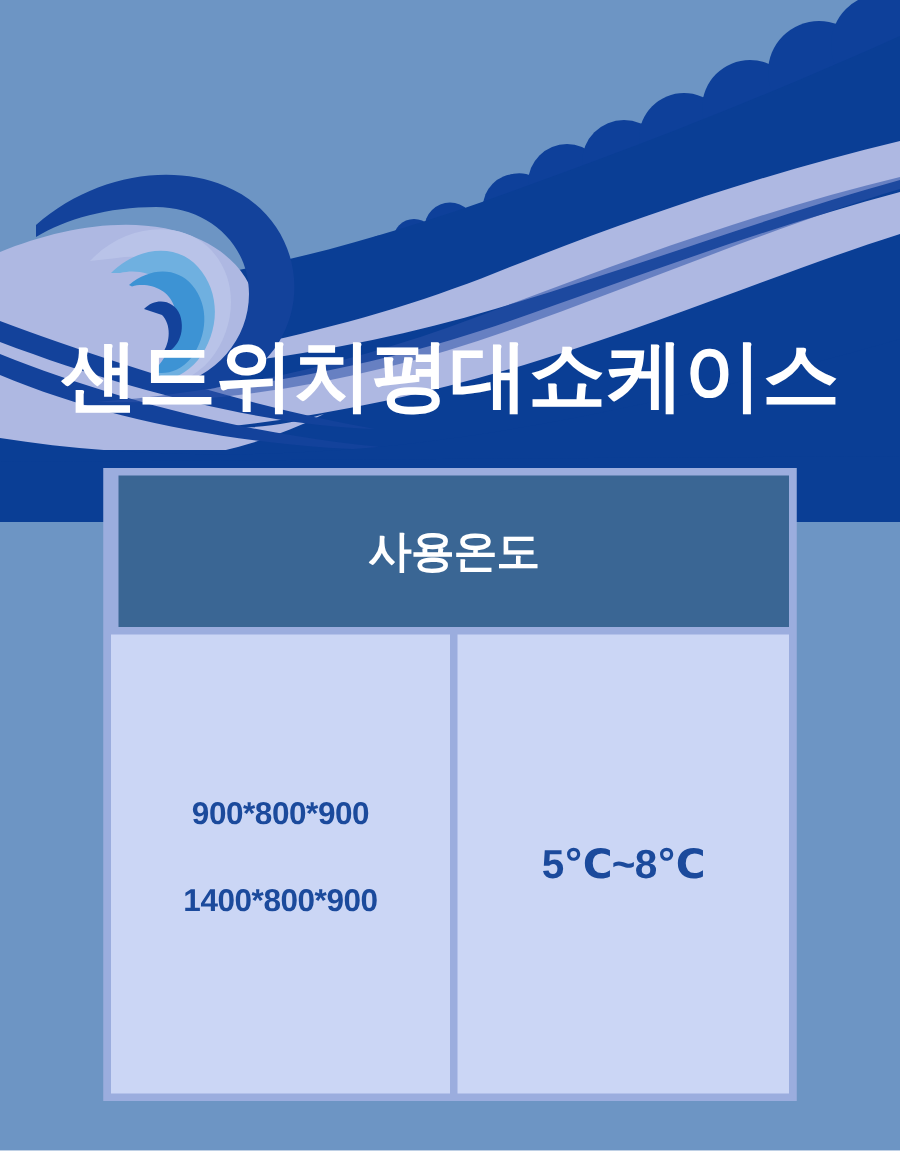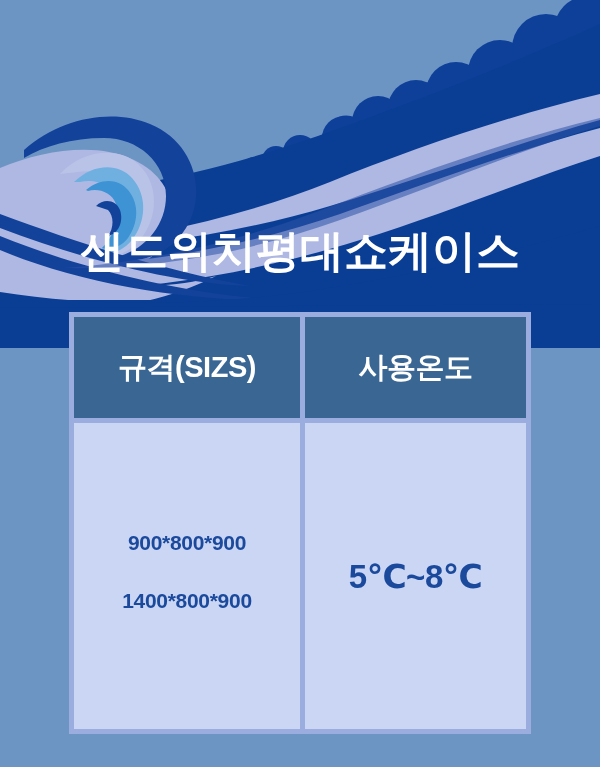--- a/index.html
+++ b/index.html
@@ -32,21 +32,21 @@
   }
 
   
   #title {
     position: absolute;
     left: 0;
     top: 222px;
     width: 600px;
     text-align: center;
     color: #ffffff;
-    font-size: 44px;
+    font-size: 52px;
     font-weight: 700;
     letter-spacing: 0px;
     line-height: 58px;
     white-space: nowrap;
   }
 
   
   #spec-table {
     position: absolute;
     left: 69px;
@@ -102,21 +102,21 @@
     padding-bottom: 8px;
   }
   .size-line {
     font-size: 21px;
     font-weight: 700;
     color: #1b4a9c;
     letter-spacing: -0.3px;
     white-space: nowrap;
   }
   .temp-value {
-    font-size: 33px;
+    font-size: 27px;
     font-weight: 700;
     color: #1b4a9c;
     letter-spacing: -0.5px;
     white-space: nowrap;
   }
 </style>
 </head>
 <body>
 
 <div id="poster">
@@ -222,21 +222,20 @@
                C440,270 530,246 600,226
                L600,304 L0,308 Z" fill="#0a3e95"></path>
     </svg>
   </div>
 
   <div id="title">샌드위치평대쇼케이스</div>
 
   <div id="spec-table">
 
     <div class="table-head-row">
-      <div class="cell th col-size">규격(SIZS)</div>
       <div class="cell th col-temp">사용온도</div>
     </div>
 
     <div class="table-body-row">
 
       <div class="cell td col-size">
         <div class="size-list">
           <div class="size-line">900*800*900</div>
           <div class="size-line">1400*800*900</div>
         </div>

